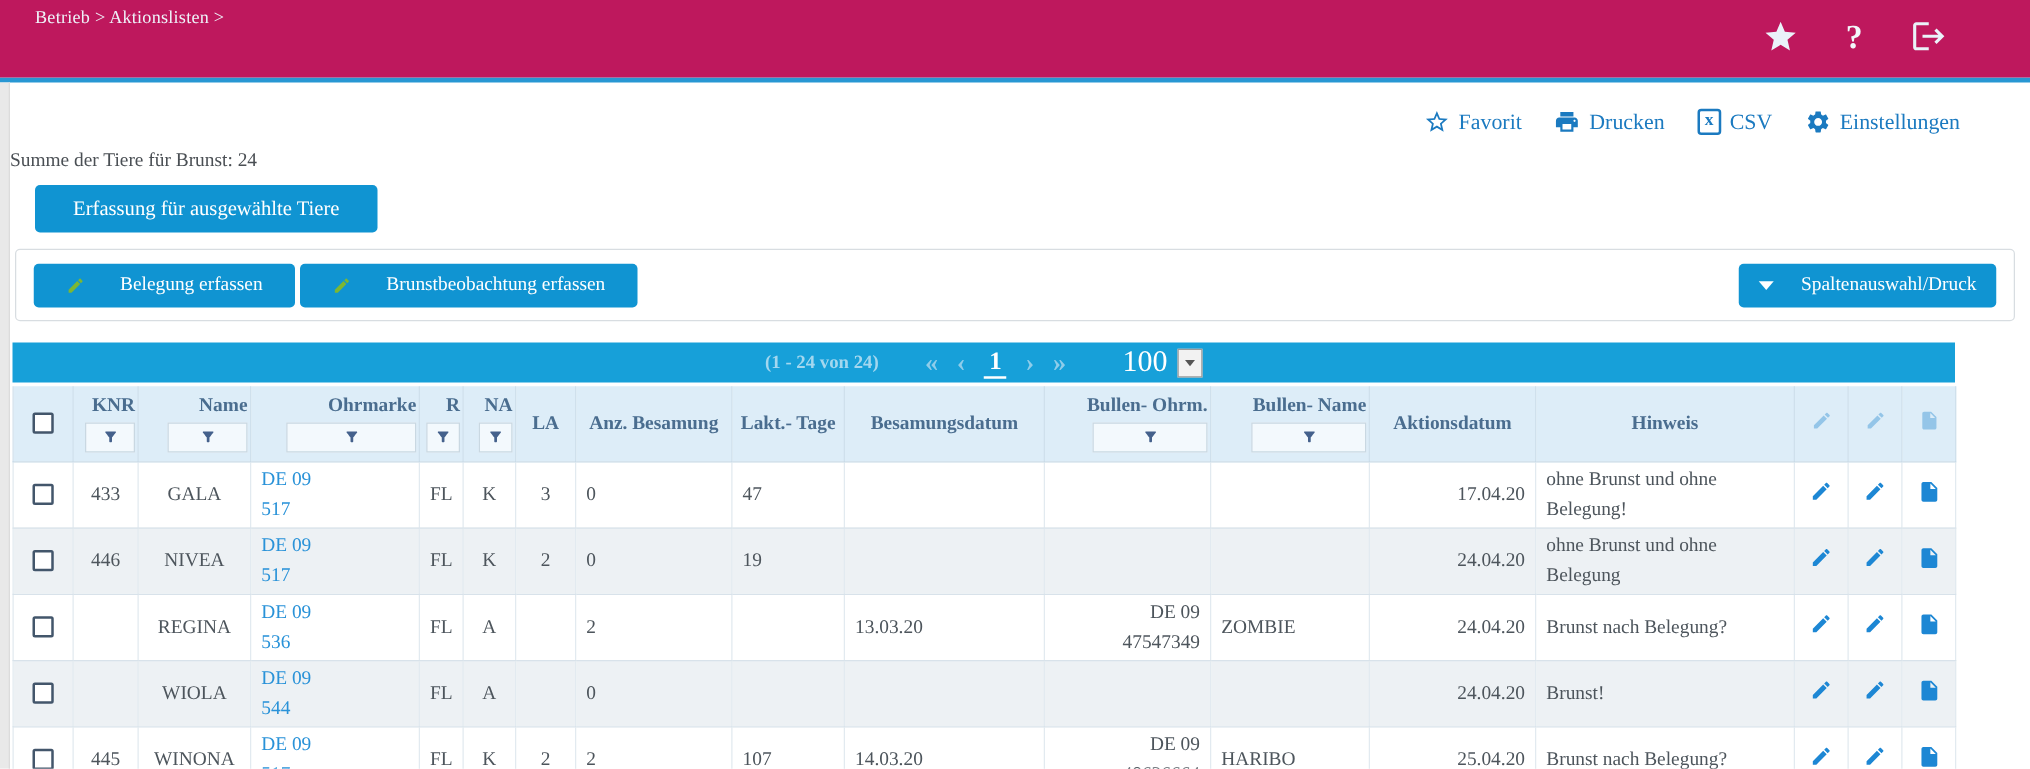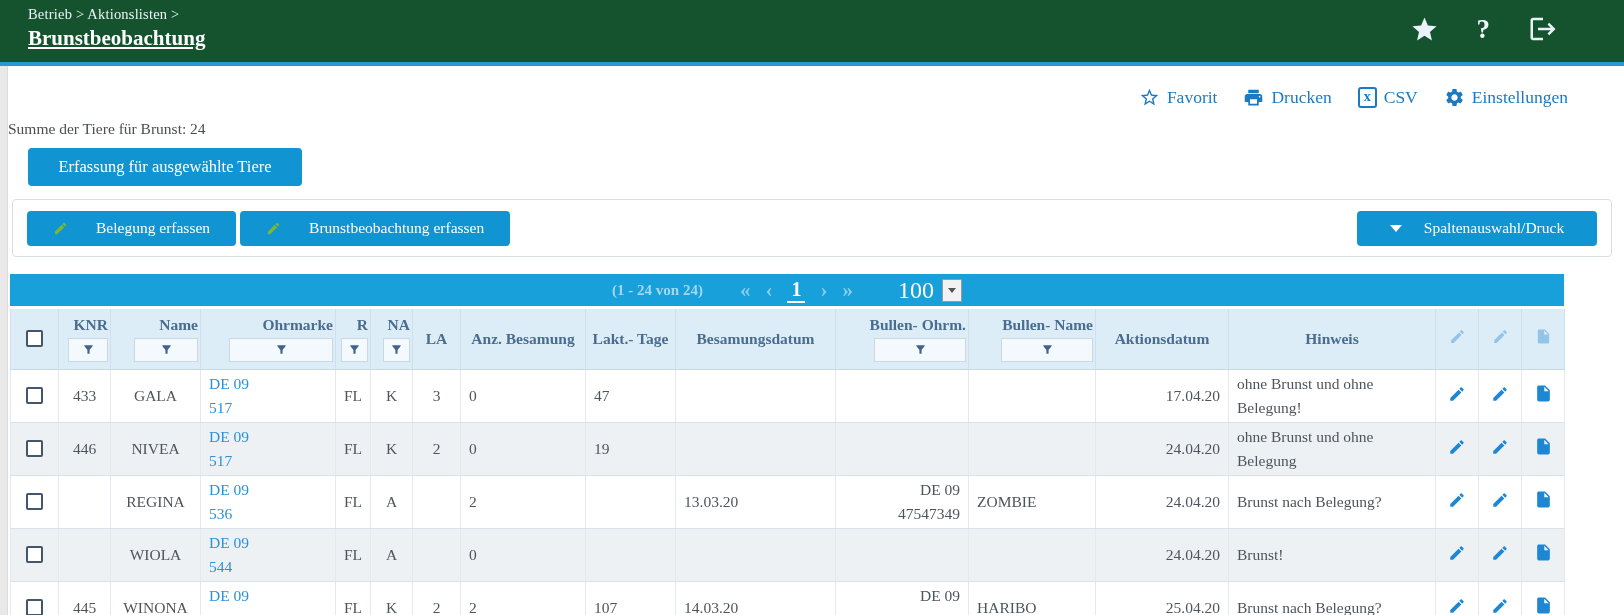--- a/index.html
+++ b/index.html
@@ -5,21 +5,21 @@
   * { box-sizing: border-box; margin: 0; padding: 0; }
   html, body { width: 1624px; height: 615px; overflow: hidden; }
   body {
     font-family: "Liberation Serif", "DejaVu Serif", serif;
     background: #ffffff;
     position: relative;
   }
 
   
   .topbar {
-    height: 62px; background: #14532d; color: #fff;
+    height: 62px; background: #be185d; color: #fff;
     padding: 6px 30px 0 28px; position: relative;
   }
   .breadcrumb { font-size: 14.5px; color: #eef3f9; letter-spacing: .2px; }
   .page-title {
     font-size: 21px; font-weight: bold; text-decoration: underline;
     color: #fff; display: inline-block; margin-top: 3px; cursor: pointer;
   }
   .topbar-icons {
     position: absolute; right: 66px; top: 14px;
     display: flex; align-items: center; gap: 38px;
@@ -78,21 +78,21 @@
   .panel-btn {
     height: 35px; background: #1094d2; color: #fff; border: none;
     border-radius: 4px; font-size: 15.5px; padding: 0 26px;
     font-family: "Liberation Serif", serif;
     display: inline-flex; align-items: center; gap: 28px; cursor: pointer;
   }
   .panel-btn + .panel-btn { margin-left: 4px; }
   .panel-btn .pencil-green { display: inline-block; }
   .spacer { flex: 1; }
   .spalten-btn {
-    height: 35px; width: 240px; background: #1094d2; color: #fff; border: none;
+    height: 35px; width: 206px; background: #1094d2; color: #fff; border: none;
     border-radius: 4px; font-size: 15.5px; font-family: "Liberation Serif", serif;
     display: inline-flex; align-items: center; justify-content: center; gap: 22px;
     cursor: pointer;
   }
   .tri-down {
     width: 0; height: 0; border-left: 6px solid transparent;
     border-right: 6px solid transparent; border-top: 7px solid #ffffff;
     display: inline-block;
   }
 
@@ -169,21 +169,20 @@
   td.c-hinweis { line-height: 1.5; padding-right: 4px; }
   td.c-icon { text-align: center; padding: 2px 0; }
   .icon-btn { display: inline-block; cursor: pointer; line-height: 0; }
   .hdr-ico { opacity: .55; }
 </style>
 </head>
 <body>
 
 <div class="topbar">
   <div class="breadcrumb">Betrieb &gt; Aktionslisten &gt;</div>
-  <div class="page-title">Brunstbeobachtung</div>
   <div class="topbar-icons">
     <span class="icon-btn">
       <svg width="29" height="29" viewBox="0 0 24 24" fill="#eaf2f9">
           <path d="M12 17.27L18.18 21l-1.64-7.03L22 9.24l-7.19-.61L12 2 9.19 8.63 2 9.24l5.46 4.73L5.82 21z"></path>
         </svg>
     </span>
     <span class="help-glyph">?</span>
     <span class="icon-btn">
       <svg width="30" height="30" viewBox="0 0 24 24" fill="#eaf2f9">
           <path d="M17 7l-1.41 1.41L18.17 11H8v2h10.17l-2.58 2.58L17 17l5-5-5-5zM4 5h8V3H4c-1.1 0-2 .9-2 2v14c0 1.1.9 2 2 2h8v-2H4V5z"></path>

